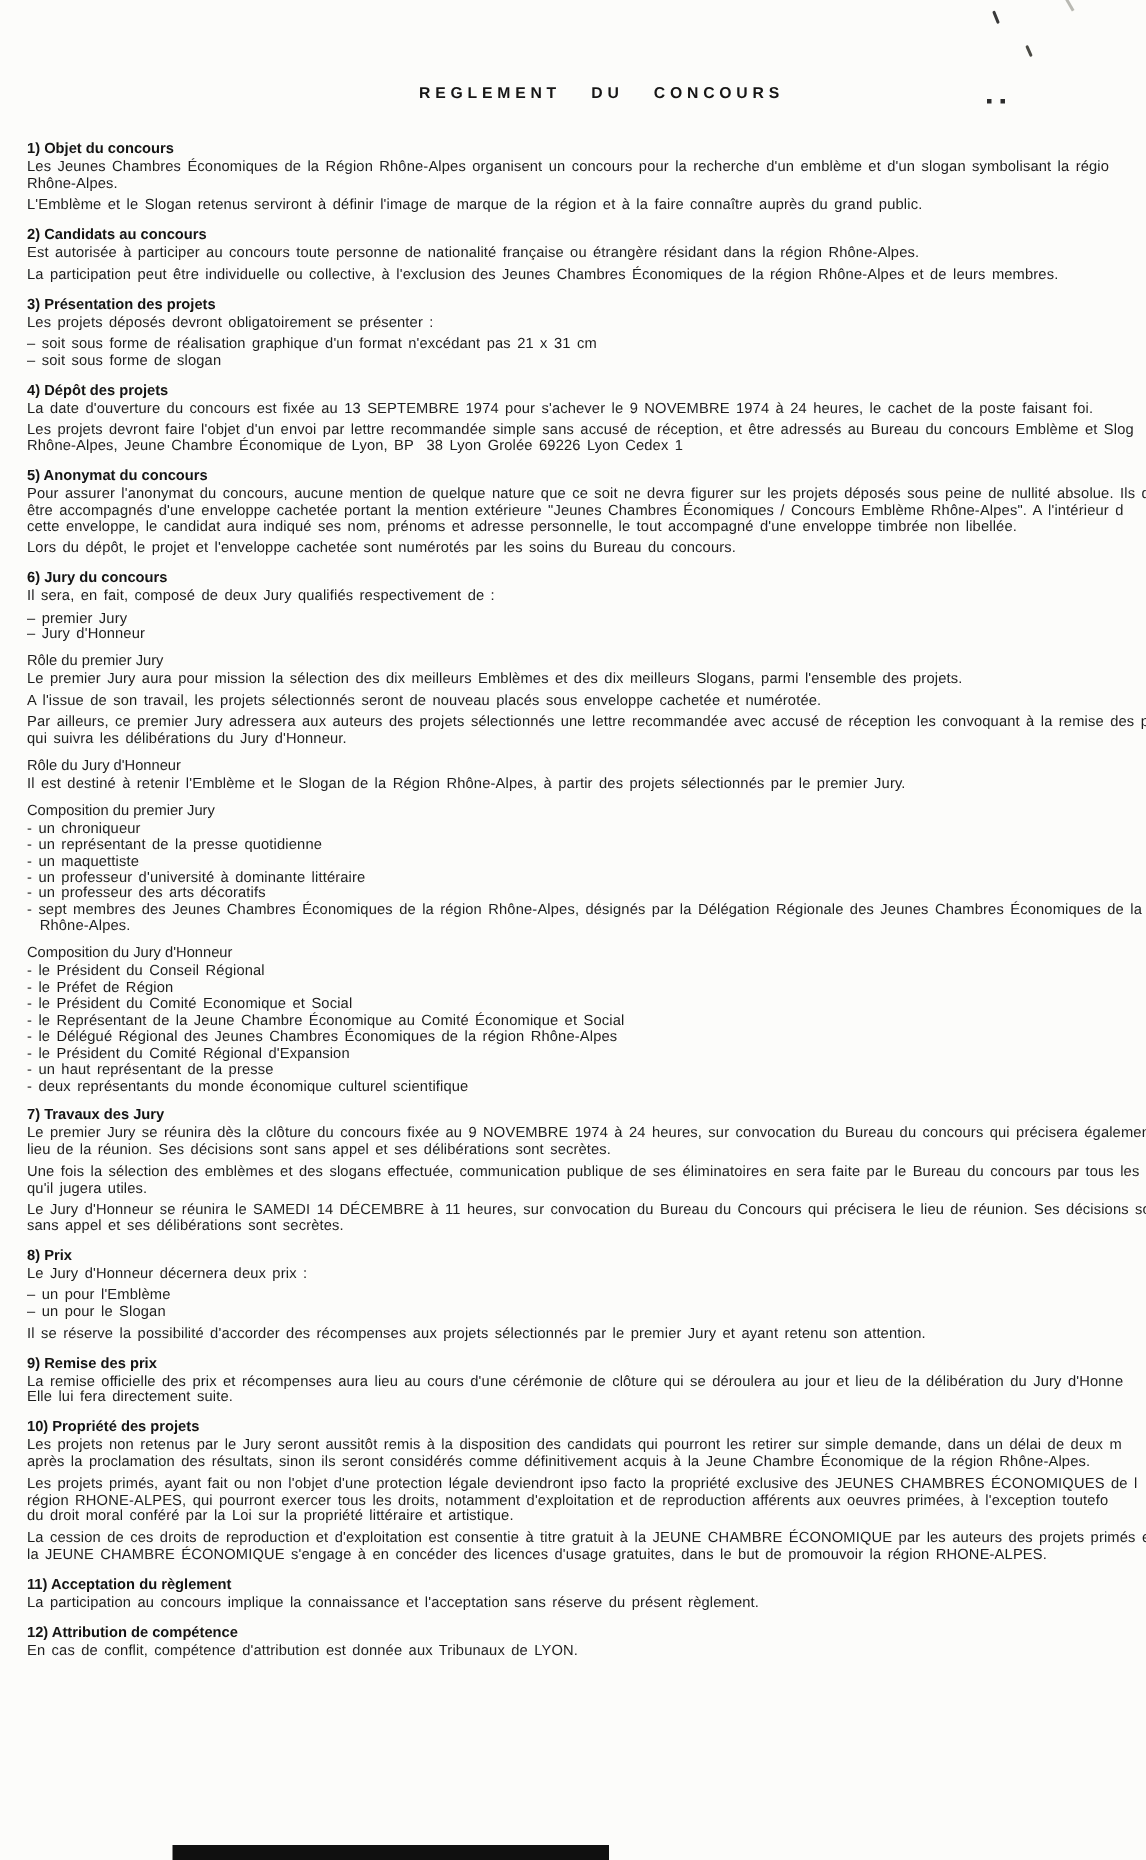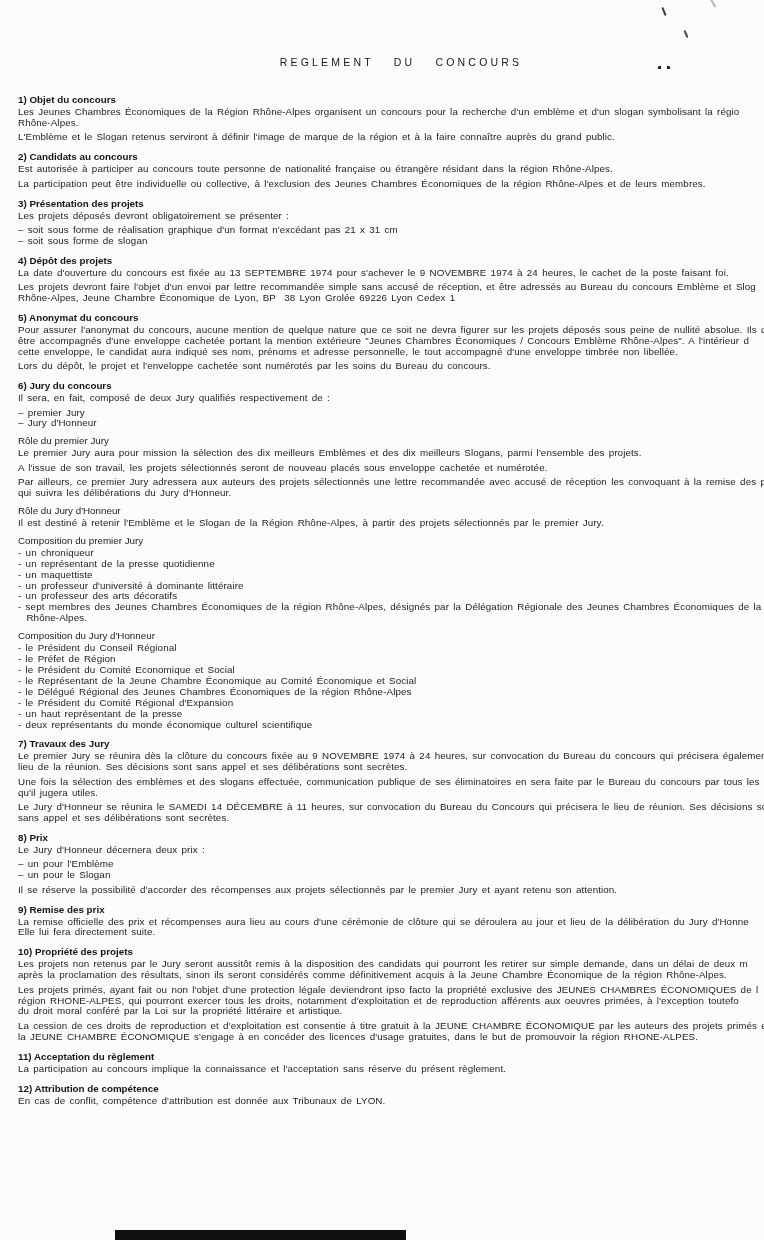--- a/index.html
+++ b/index.html
@@ -7,21 +7,21 @@
   .page{
     position:relative;width:764px;height:1240px;overflow:hidden;
     background:#fcfcfa;
     font-family:"Liberation Sans", sans-serif;
     color:#1d1d1d;
     -webkit-font-smoothing:antialiased;
   }
   .doc-title{
     position:absolute;top:56px;left:0;width:764px;box-sizing:border-box;
     padding-left:38px;text-align:center;
-    font-weight:normal;font-size:10.5px;letter-spacing:3.2px;word-spacing:14px;
+    font-weight:bold;font-size:10.5px;letter-spacing:3.2px;word-spacing:14px;
     color:#161616;
   }
   .content{position:absolute;left:18px;top:86px;width:758px;}
   .sec-heading{font-weight:bold;font-size:9.8px;line-height:11px;margin:8px 0 2px 0;white-space:pre;color:#141414;}
   .subhead{font-size:9.8px;line-height:11px;margin:6px 0 2px 0;white-space:pre;}
   .para{margin:0 0 3.5px 0;}
   .list{margin:0 0 3.5px 0;}
   .line{font-size:9.8px;line-height:10.9px;white-space:pre;word-spacing:1.4px;letter-spacing:0.1px;}
   
   .speck-slash-1{position:absolute;left:663px;top:7px;width:2px;height:9px;background:#3a3a3a;transform:rotate(-22deg);border-radius:1px;}

